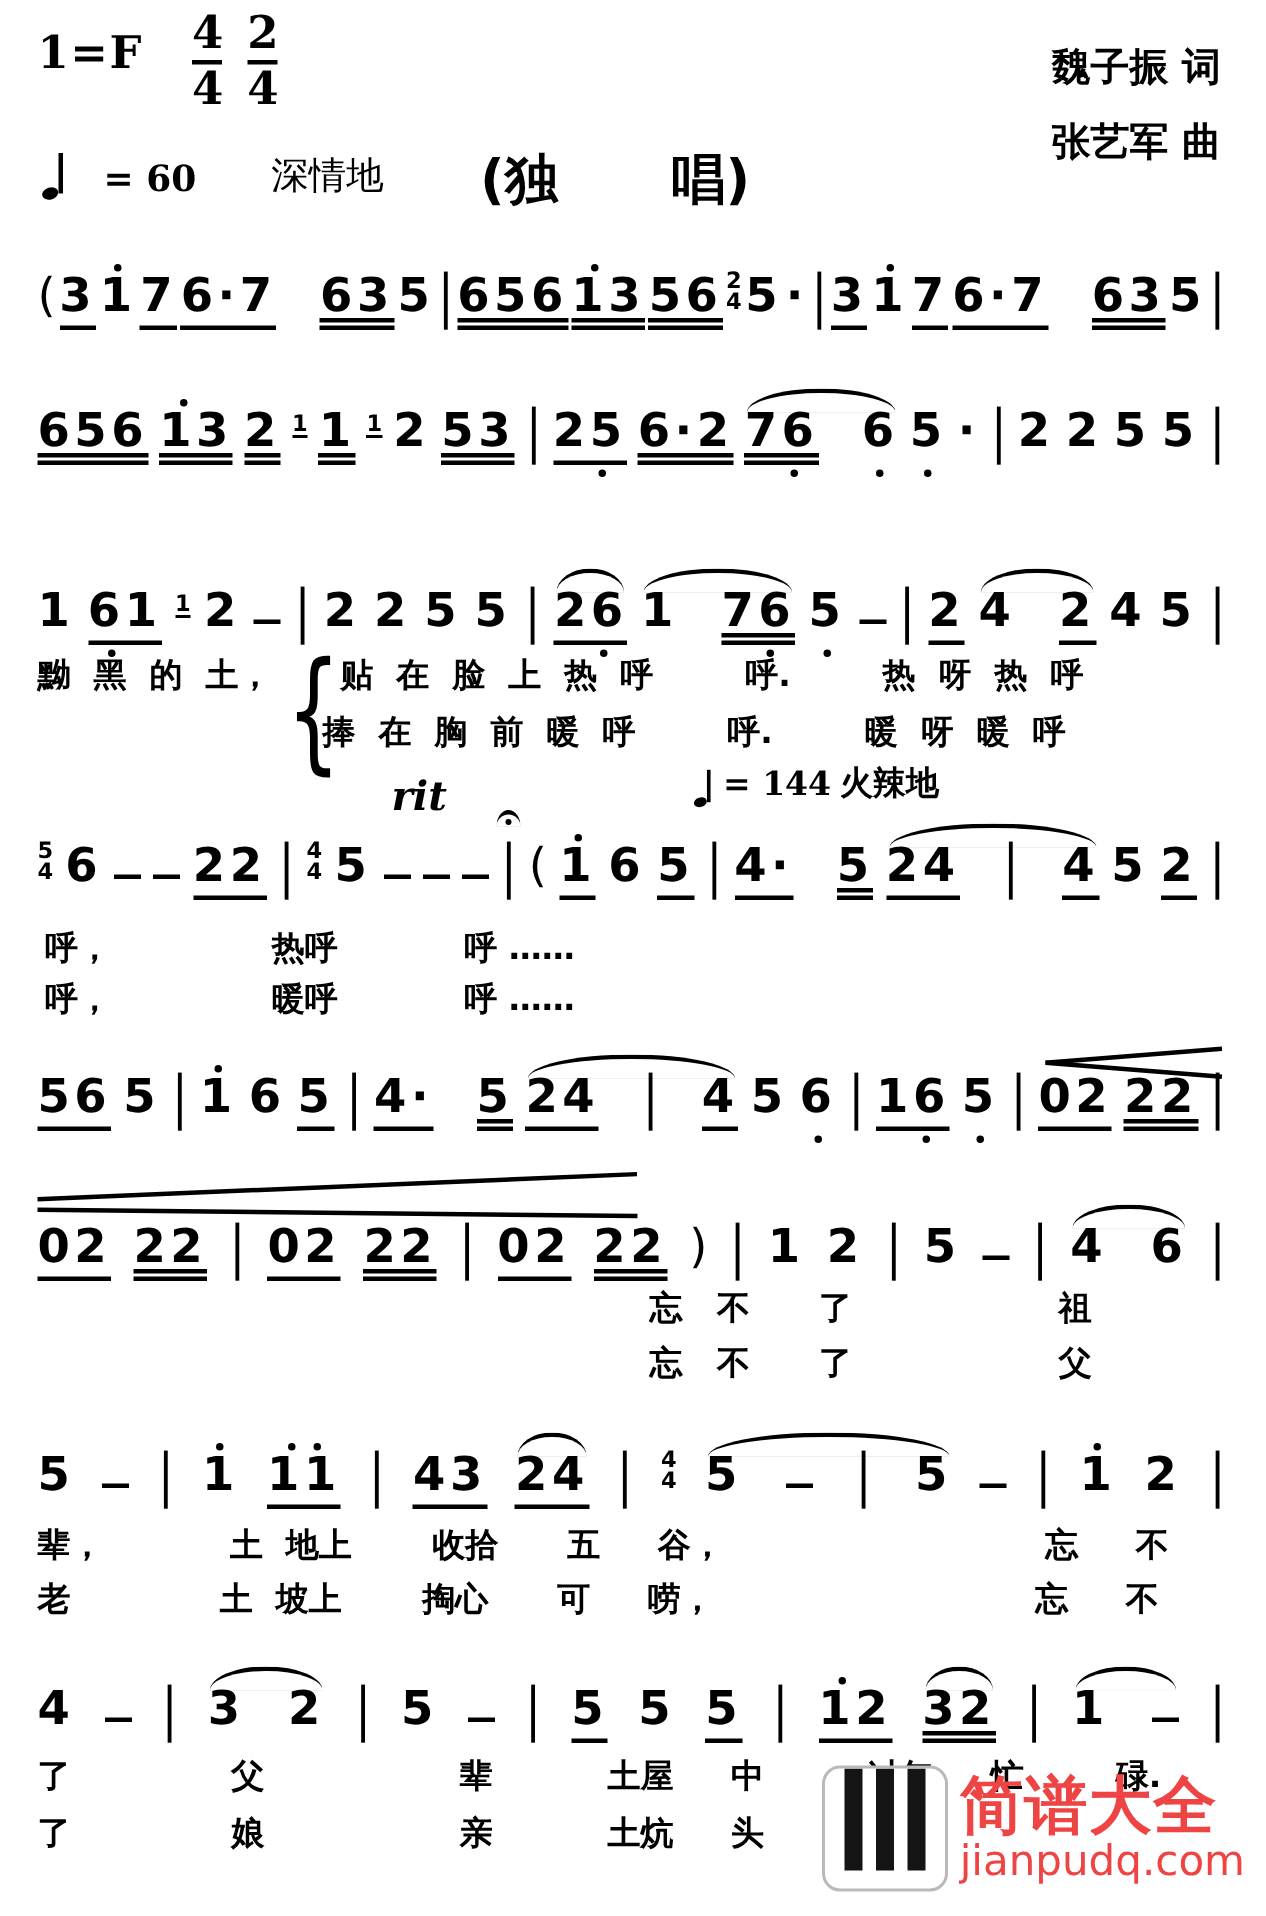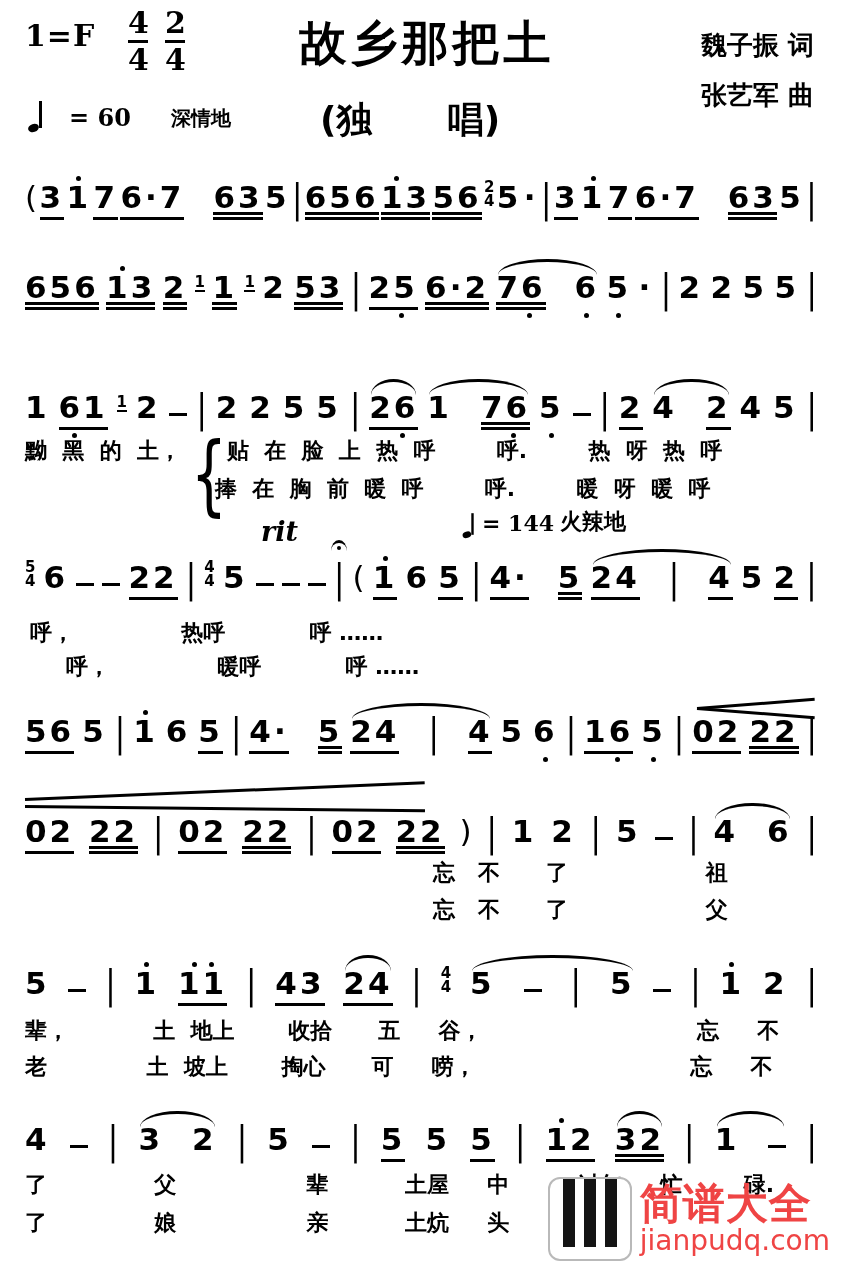--- a/index.html
+++ b/index.html
@@ -11,21 +11,21 @@
   .key{position:absolute;left:25px;top:18px;font:700 30px "DejaVu Serif",serif;letter-spacing:1px;}
   .hfracs{position:absolute;left:128px;top:8px;display:flex;gap:16px;}
   .hfrac{display:flex;flex-direction:column;align-items:center;font:700 30px "DejaVu Serif",serif;line-height:1;}
   .hfrac .fbar{width:20px;height:3px;background:#000;margin:2px 0;}
   .title{position:absolute;left:262px;top:12px;width:330px;text-align:center;
          font-size:47px;font-weight:900;letter-spacing:4px;}
   .credits{position:absolute;right:30px;top:20px;text-align:right;font-size:26px;font-weight:700;line-height:50px;}
   .subtitle{position:absolute;left:320px;top:96px;font-size:36px;font-weight:700;white-space:pre;}
   .tempo60{position:absolute;left:28px;top:100px;display:flex;align-items:flex-end;gap:26px;}
   .tempo60 .tnum{font:700 24px "DejaVu Serif",serif;}
-  .tempo60 .texpr{font-size:20px;font-weight:700;margin-left:14px;}
+  .tempo60 .texpr{font-size:25px;font-weight:400;margin-left:24px;}
 
   
   .qnote{position:relative;display:inline-block;width:15px;height:32px;}
   .qnote::before{content:'';position:absolute;right:1px;bottom:4px;width:2.6px;height:27px;background:#000;}
   .qnote::after{content:'';position:absolute;left:0;bottom:0;width:11px;height:8px;background:#000;
                 border-radius:50%;transform:rotate(-18deg);}
 
   
   .sys{position:absolute;left:25px;right:27px;}
   #sys0{top:172px;} #sys1{top:262px;} #sys2{top:382px;} #sys3{top:552px;}
@@ -52,21 +52,21 @@
        border-radius:50%/100% 100% 0 0;}
   .ferm{position:absolute;top:-24px;left:50%;transform:translateX(-50%);width:16px;height:8px;
         border-top:3px solid #000;border-radius:50% 50% 0 0/100% 100% 0 0;}
   .ferm::after{content:'';position:absolute;left:50%;top:3px;width:4px;height:4px;background:#000;
                border-radius:50%;transform:translateX(-50%);}
 
   
   .lyr{position:absolute;left:0;right:0;white-space:pre;font-size:22px;font-weight:700;line-height:1;}
   #sys1 .r0{top:62px;padding-left:592px;}
   #sys2 .r0{top:58px;padding-left:0px;} #sys2 .r1{top:96px;padding-left:190px;}
-  #sys3 .r0{top:70px;padding-left:5px;} #sys3 .r1{top:104px;padding-left:5px;margin-left:36px;}
+  #sys3 .r0{top:70px;padding-left:5px;} #sys3 .r1{top:104px;padding-left:5px;}
   #sys5 .r0{top:56px;padding-left:408px;} #sys5 .r1{top:93px;padding-left:408px;}
   #sys6 .r0{top:62px;} #sys6 .r1{top:98px;}
   #sys7 .r0{top:60px;} #sys7 .r1{top:98px;}
 
   
   .ov{position:absolute;}
   .ov-rit{left:236px;top:-36px;font:italic 700 27px "DejaVu Serif",serif;}
   .ov-tempo{left:436px;top:-46px;display:flex;align-items:flex-end;gap:6px;justify-content:center;}
   .ov-tempo .tnum{font:700 22px "DejaVu Serif",serif;padding-bottom:2px;}
   .ov-tempo .texpr{font-size:22px;font-weight:800;padding-bottom:1px;}
@@ -100,21 +100,20 @@
       <span>4</span>
       <span class="fbar"></span>
       <span>4</span>
     </div>
     <div class="hfrac">
       <span>2</span>
       <span class="fbar"></span>
       <span>4</span>
     </div>
   </div>
-  <div class="title">故乡那把土</div>
   <div class="credits">
     <div>魏子振 词</div>
     <div>张艺军 曲</div>
   </div>
   <div class="subtitle">(独      唱)</div>
   <div class="tempo60">
     <span class="qnote"></span>
     <span class="tnum">= 60</span>
     <span class="texpr">深情地</span>
   </div>

